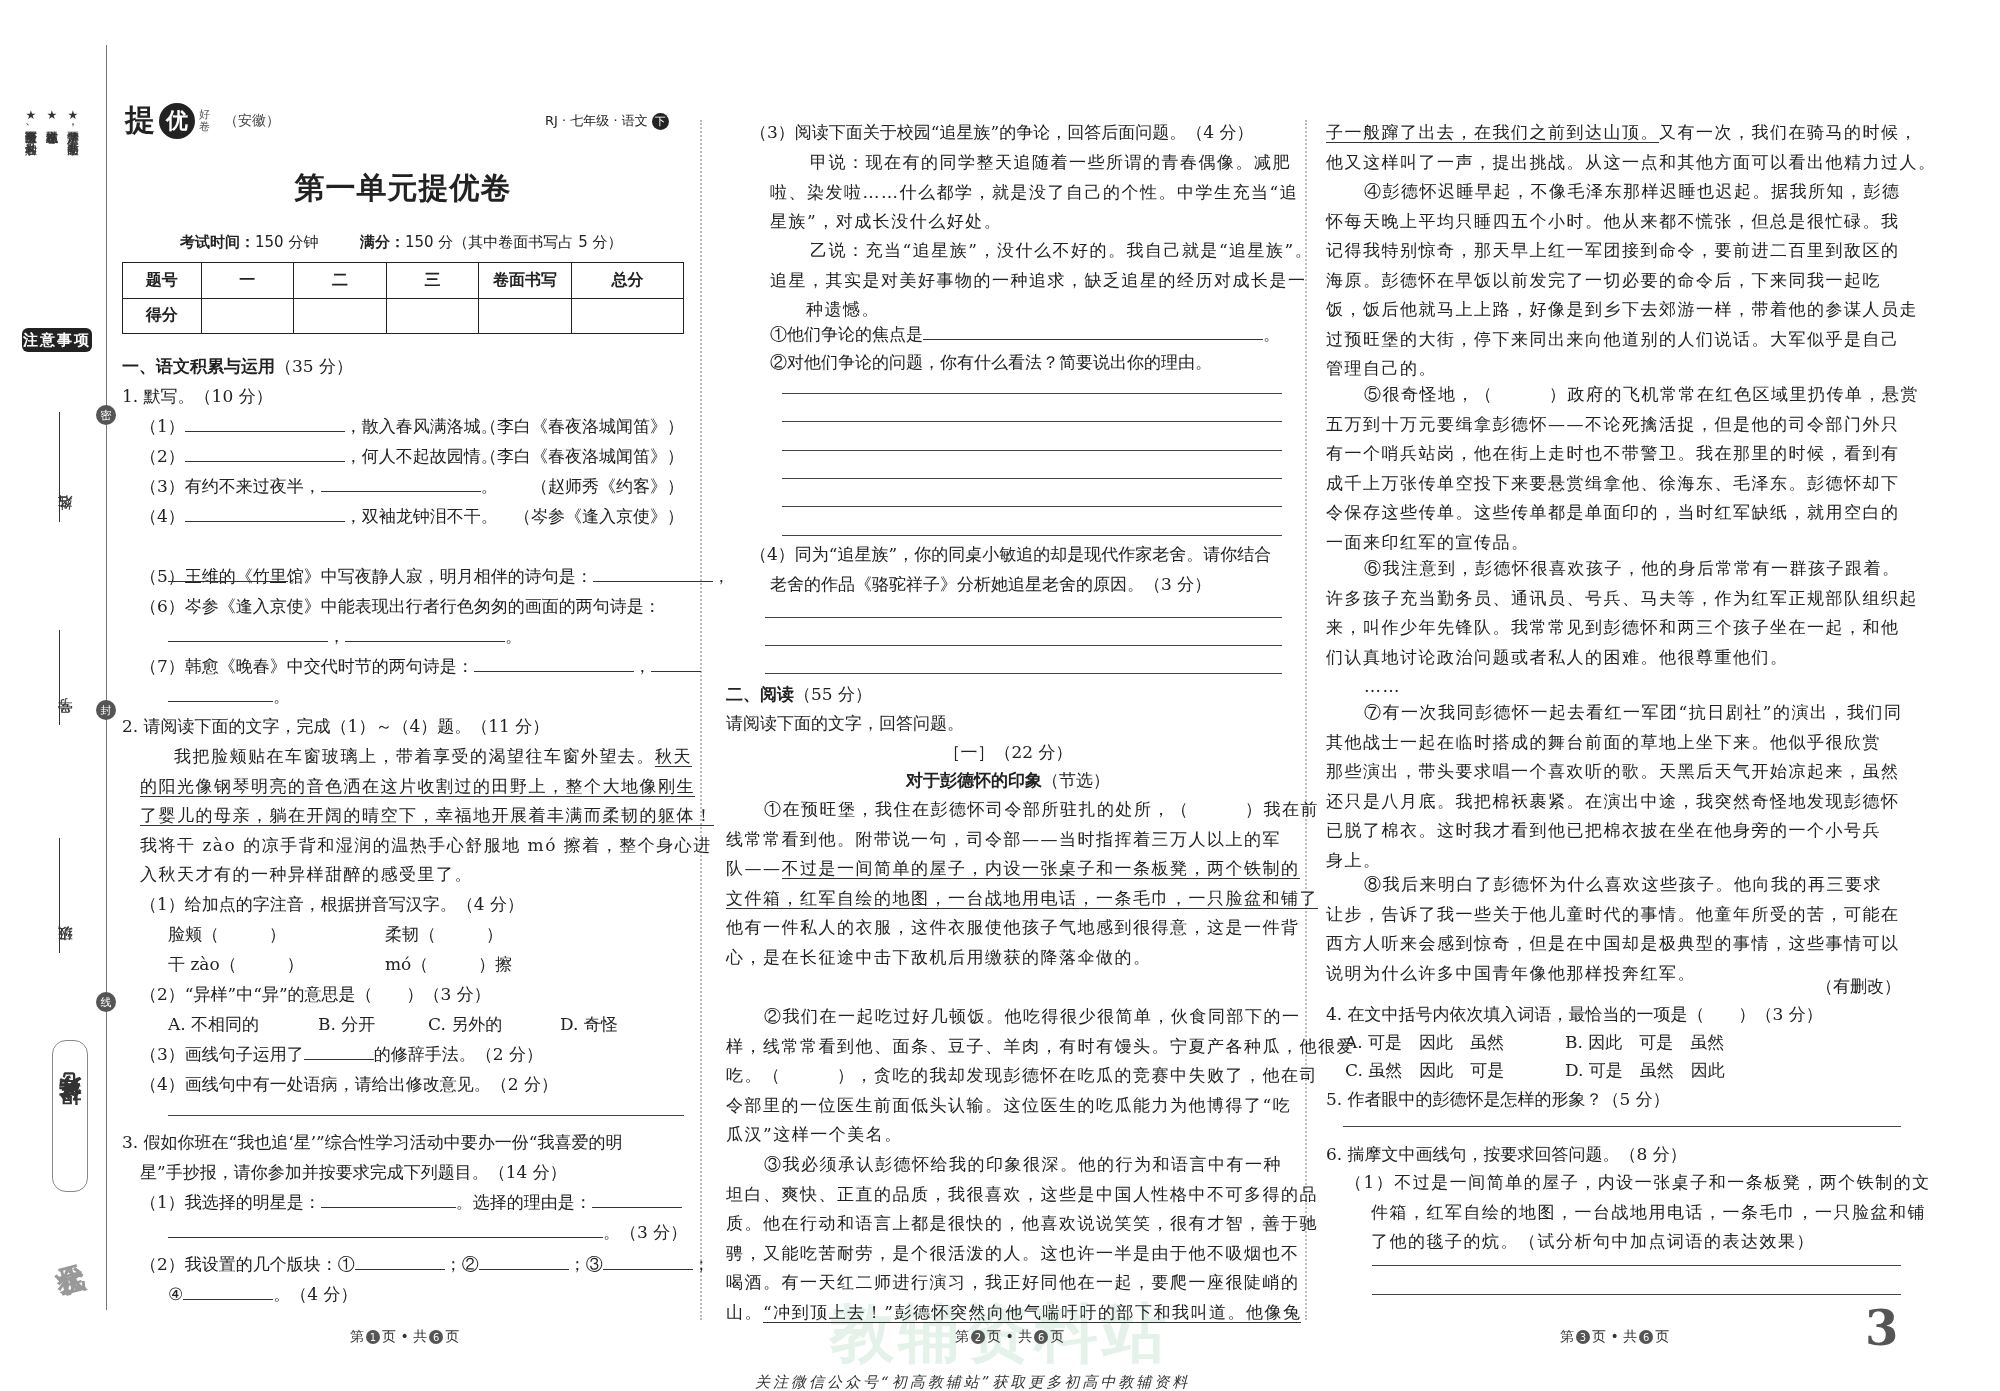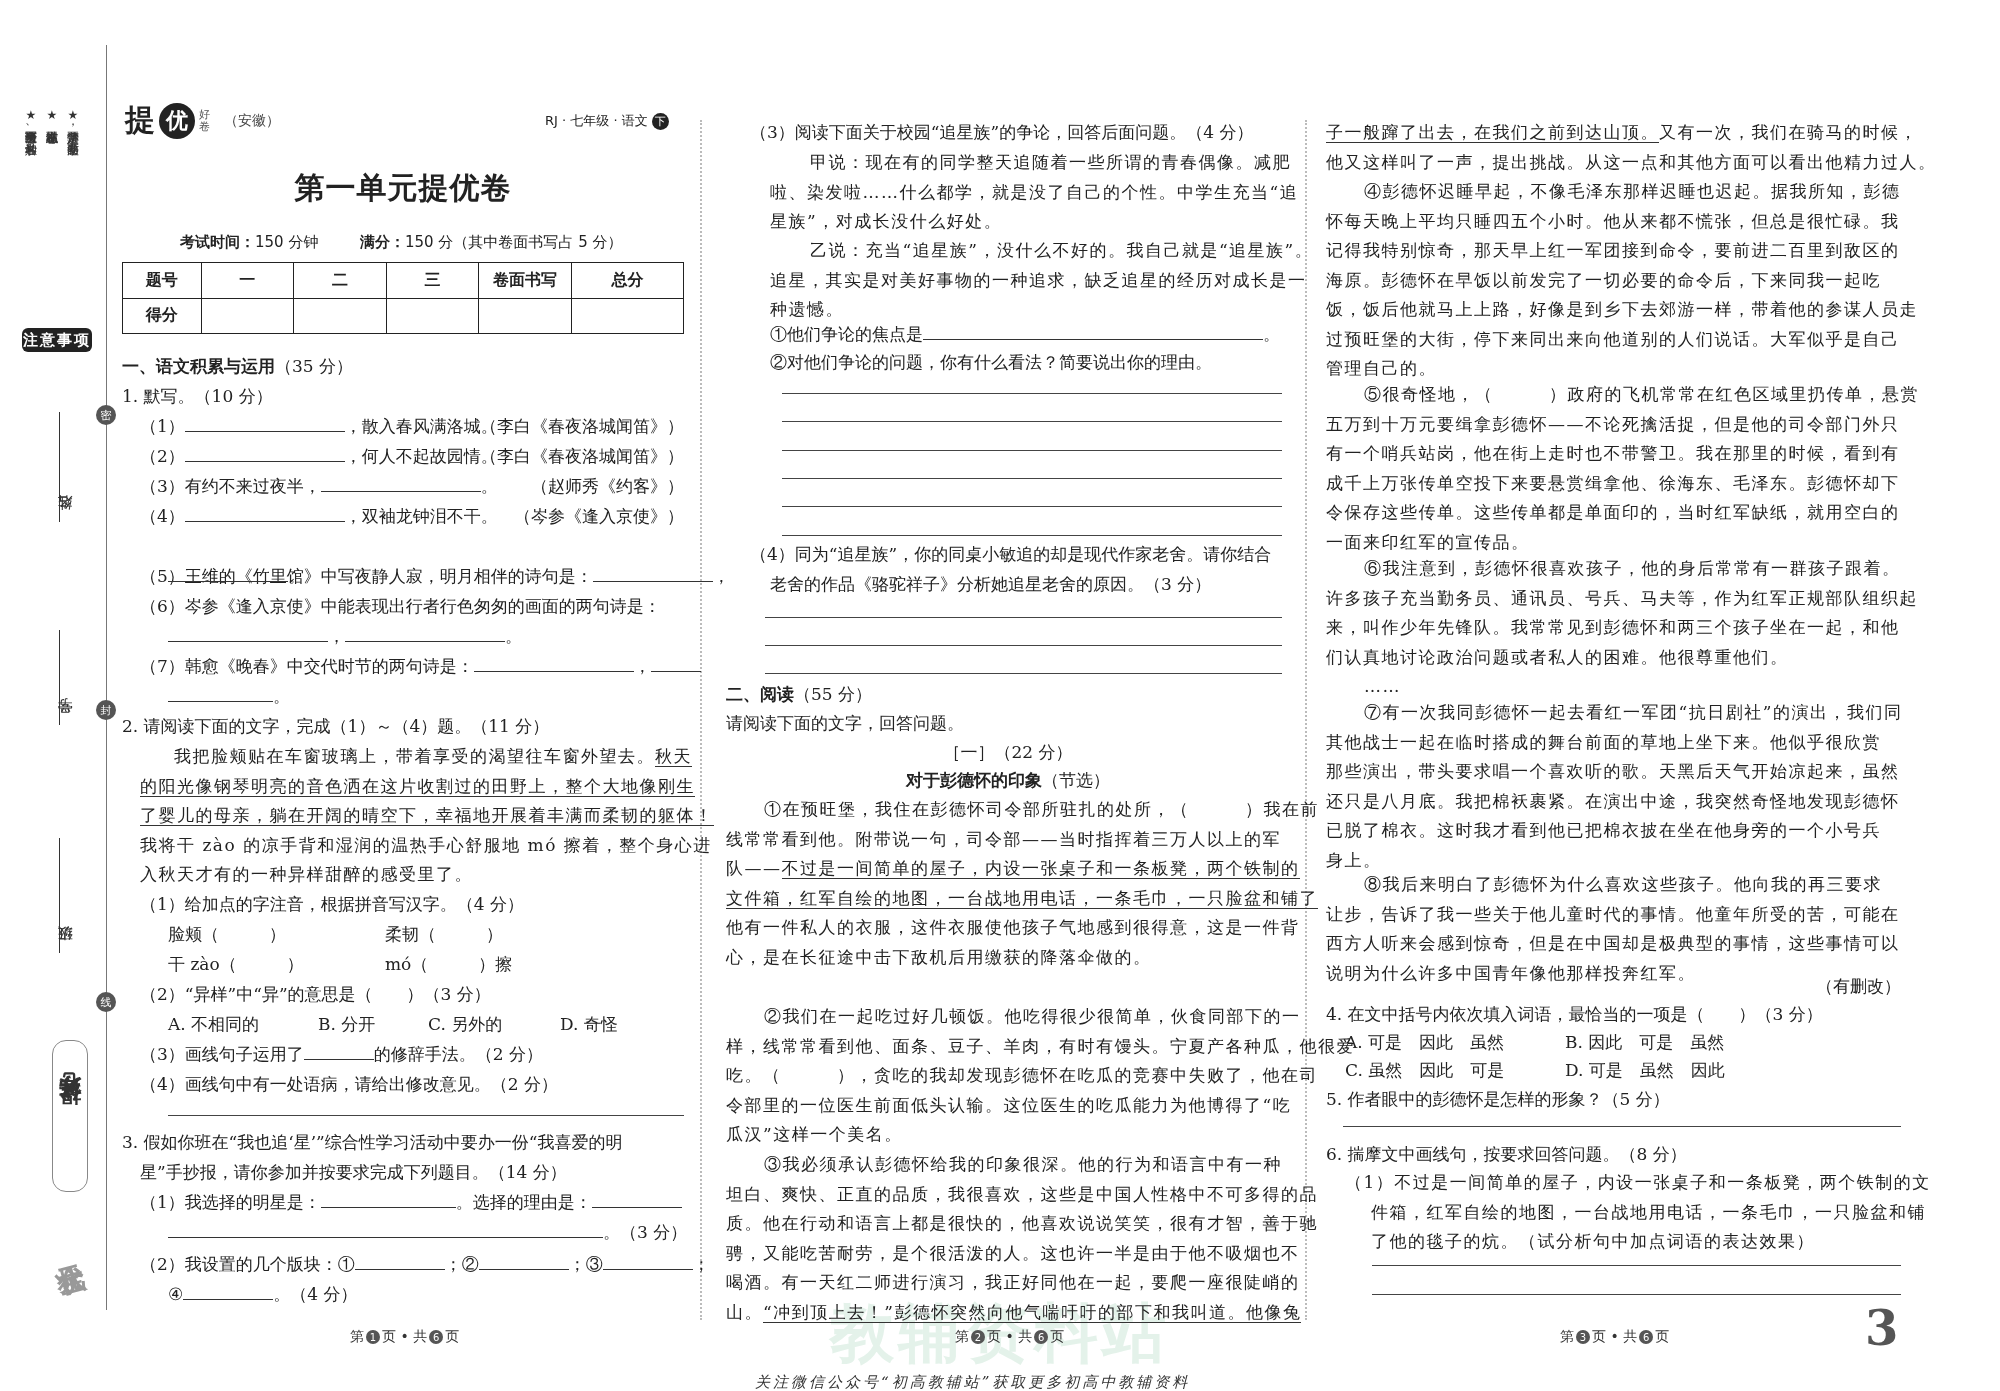--- a/index.html
+++ b/index.html
@@ -220,21 +220,21 @@
 
 <div class="t" style="left:750px;top:118px;">（3）阅读下面关于校园“追星族”的争论，回答后面问题。（4 分）</div>
 <div class="abs p" style="left:770px;top:148px;width:520px;">
   <div style="padding-left:40px;white-space:nowrap;">甲说：现在有的同学整天追随着一些所谓的青春偶像。减肥</div>
   <div style="white-space:nowrap;">啦、染发啦……什么都学，就是没了自己的个性。中学生充当“追</div>
   <div style="white-space:nowrap;">星族”，对成长没什么好处。</div>
 </div>
 <div class="abs p" style="left:770px;top:236px;width:520px;">
   <div style="padding-left:40px;white-space:nowrap;">乙说：充当“追星族”，没什么不好的。我自己就是“追星族”。</div>
   <div style="white-space:nowrap;">追星，其实是对美好事物的一种追求，缺乏追星的经历对成长是一</div>
-  <div style="white-space:nowrap;">种遗憾。</div>
+  <div style="white-space:nowrap;margin-left:36px;">种遗憾。</div>
 </div>
 <div class="t" style="left:770px;top:320px;">
   <span>①他们争论的焦点是</span><span class="blank" style="width:340px"></span>。
 </div>
 <div class="t" style="left:770px;top:348px;">②对他们争论的问题，你有什么看法？简要说出你的理由。</div>
 <div class="line" style="left:782px;top:393px;width:500px;"></div>
 <div class="line" style="left:782px;top:421px;width:500px;"></div>
 <div class="line" style="left:782px;top:450px;width:500px;"></div>
 <div class="line" style="left:782px;top:478px;width:500px;"></div>
 <div class="line" style="left:782px;top:506px;width:500px;"></div>

